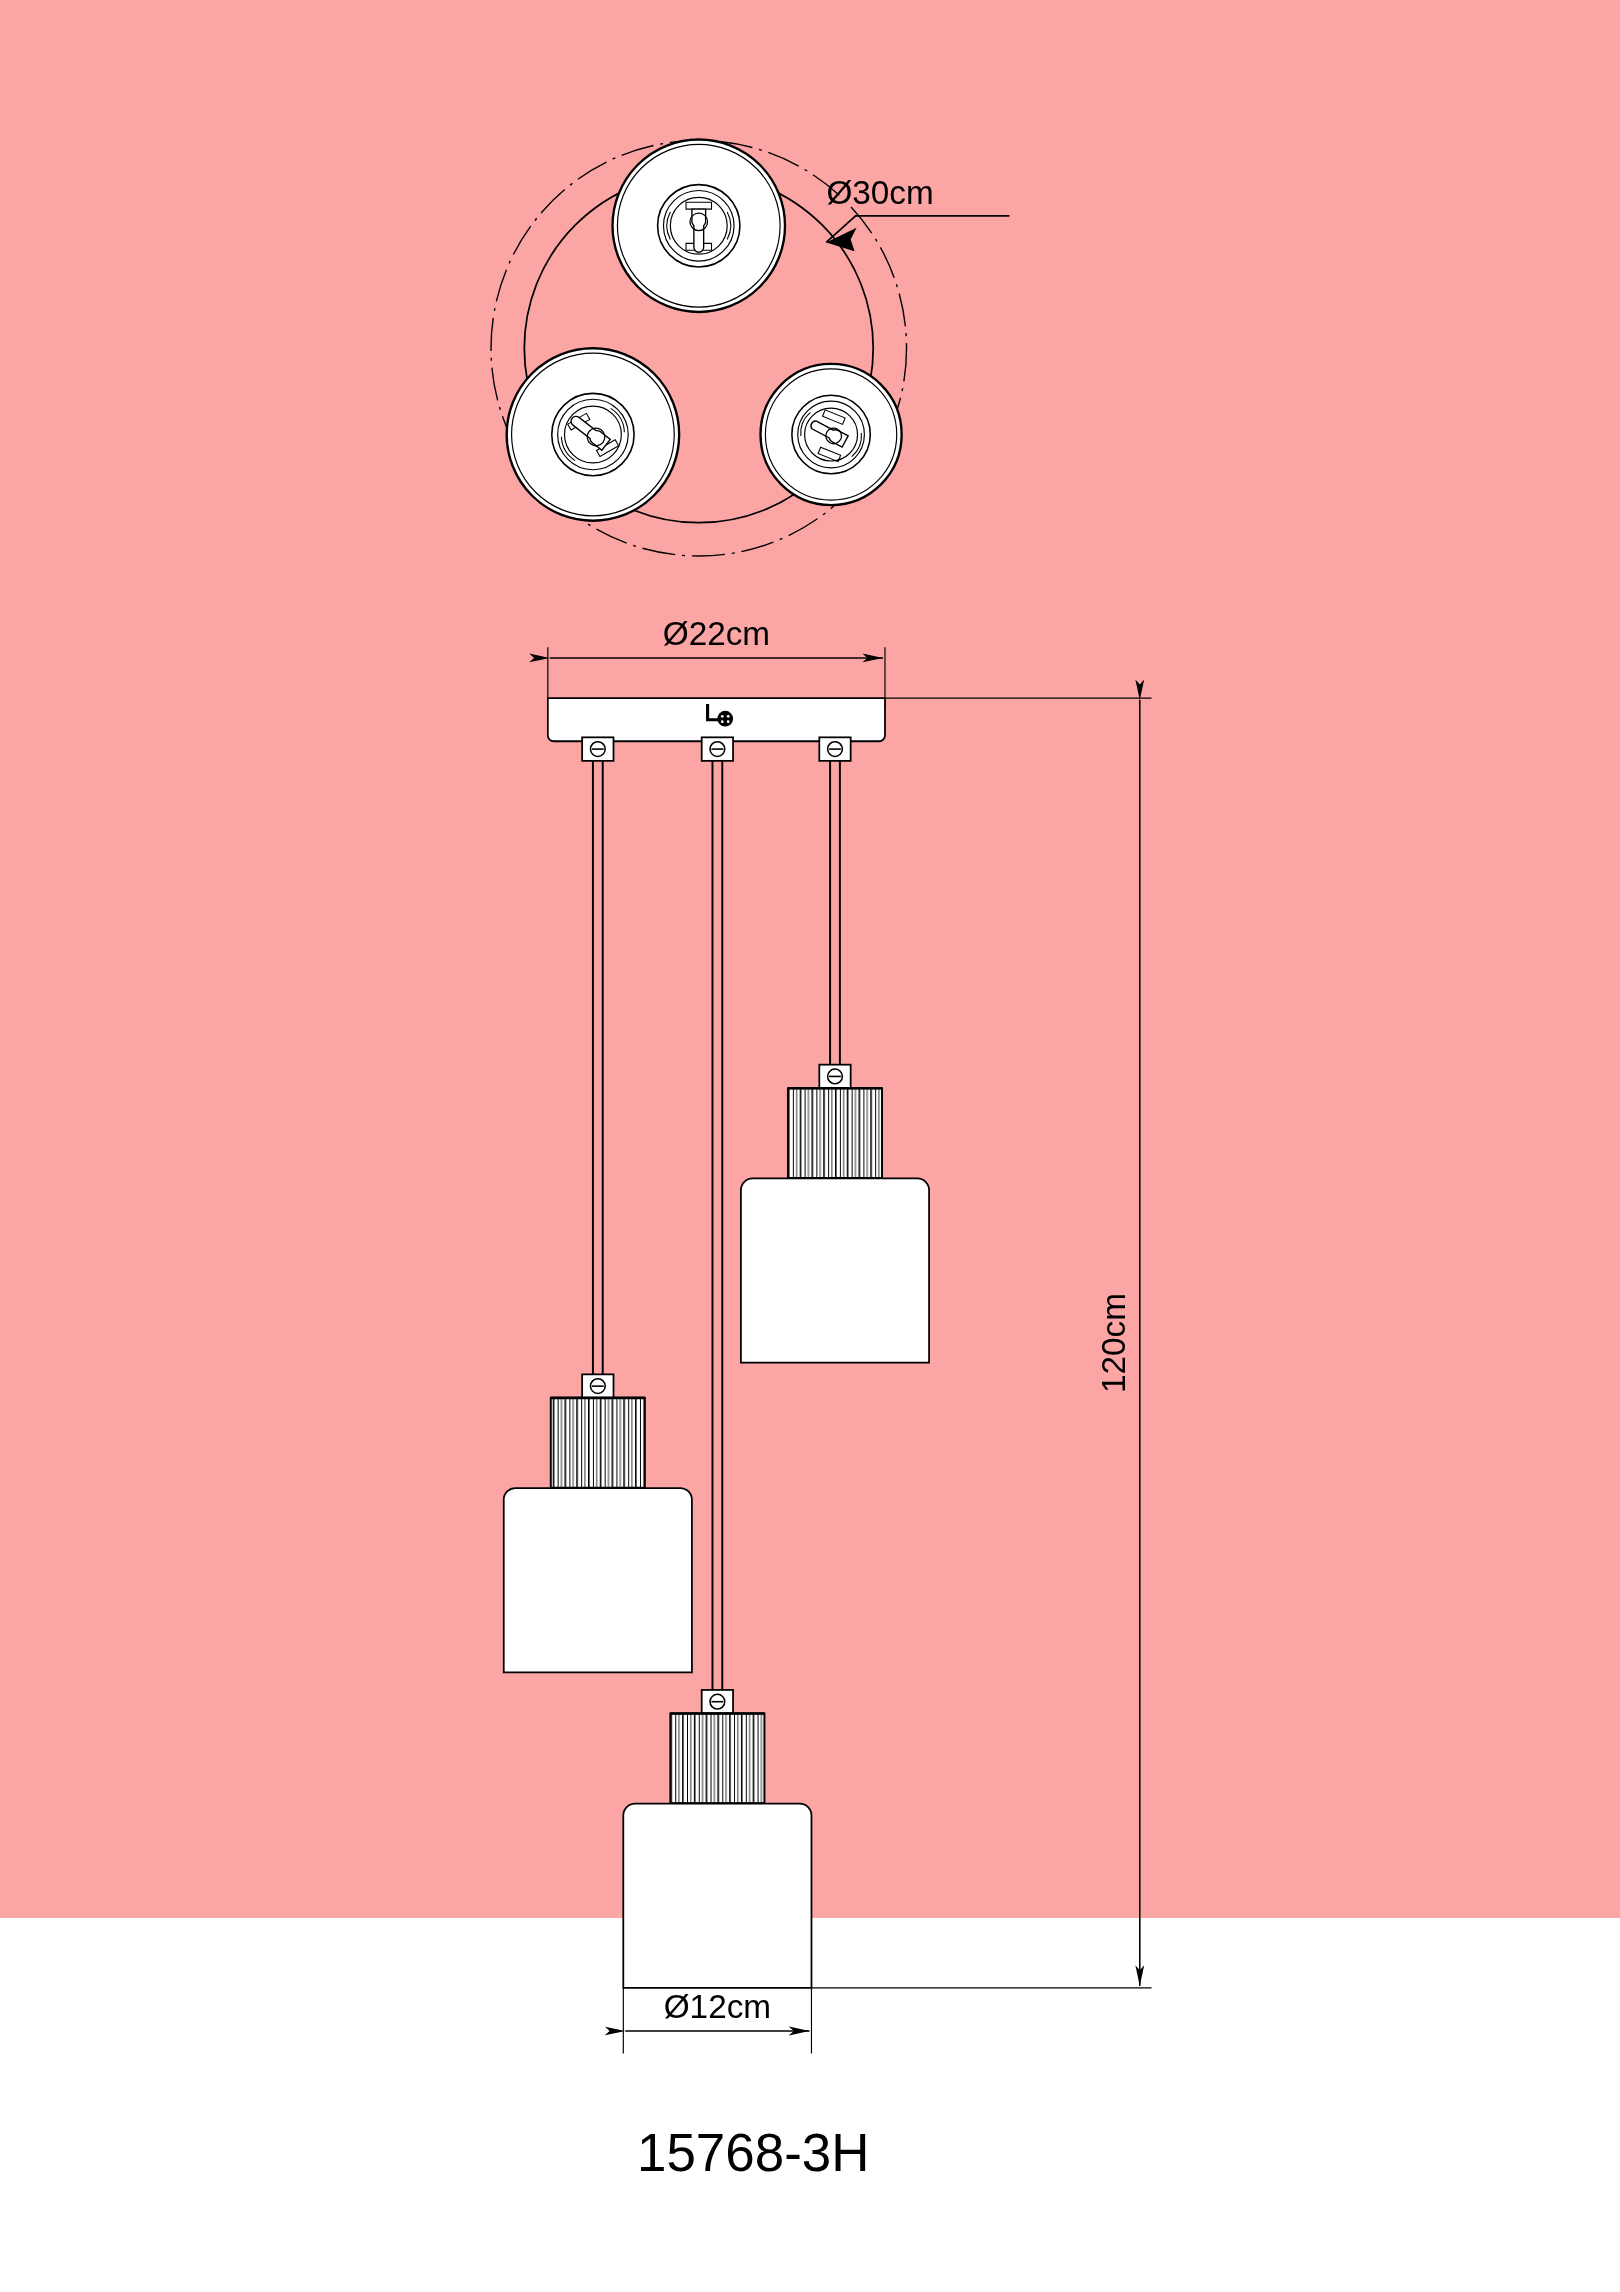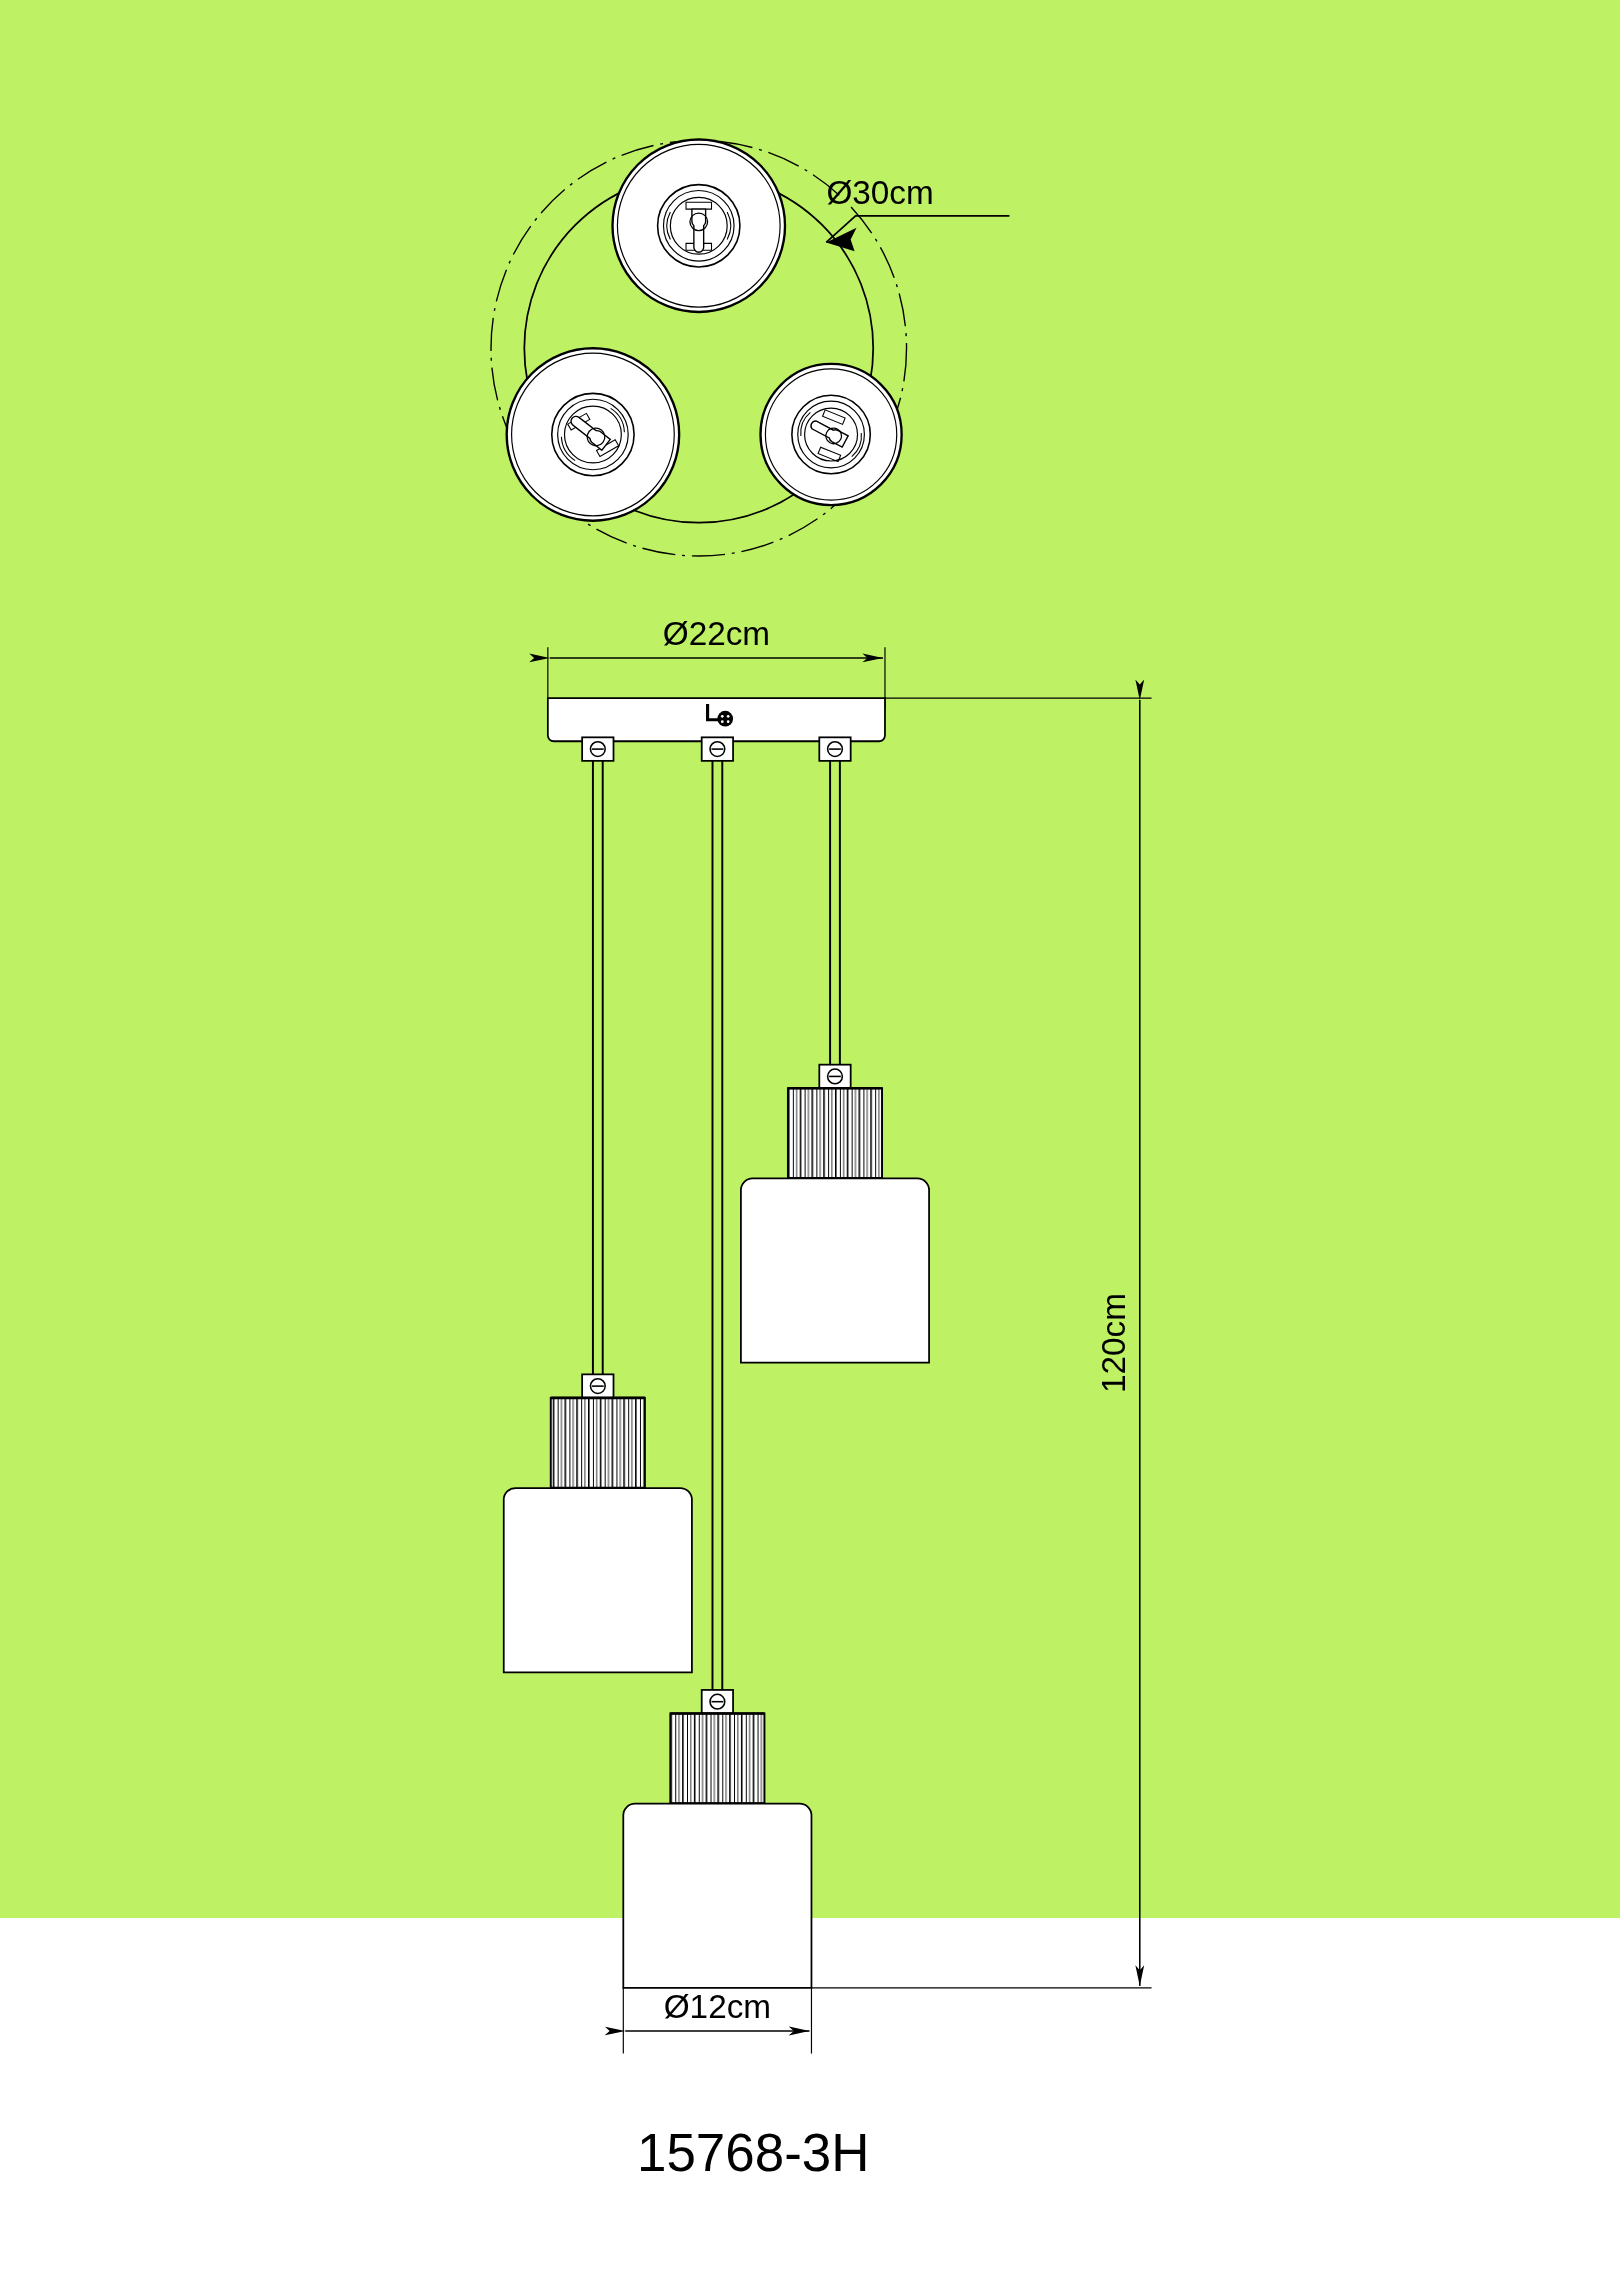--- a/index.html
+++ b/index.html
@@ -11,21 +11,21 @@
     width: 1620px;
     height: 2293px;
     font-family: "Liberation Sans", sans-serif;
     color: #000000;
     overflow: hidden;
   }
   #sheet {
     position: relative;
     width: 1620px;
     height: 1918px;
-    background: #bef264;
+    background: #fca5a5;
   }
   #drawing {
     position: absolute;
     left: 0;
     top: 0;
     width: 1620px;
     height: 2293px;
   }
   .dim-text {
     font-family: "Liberation Sans", sans-serif;

